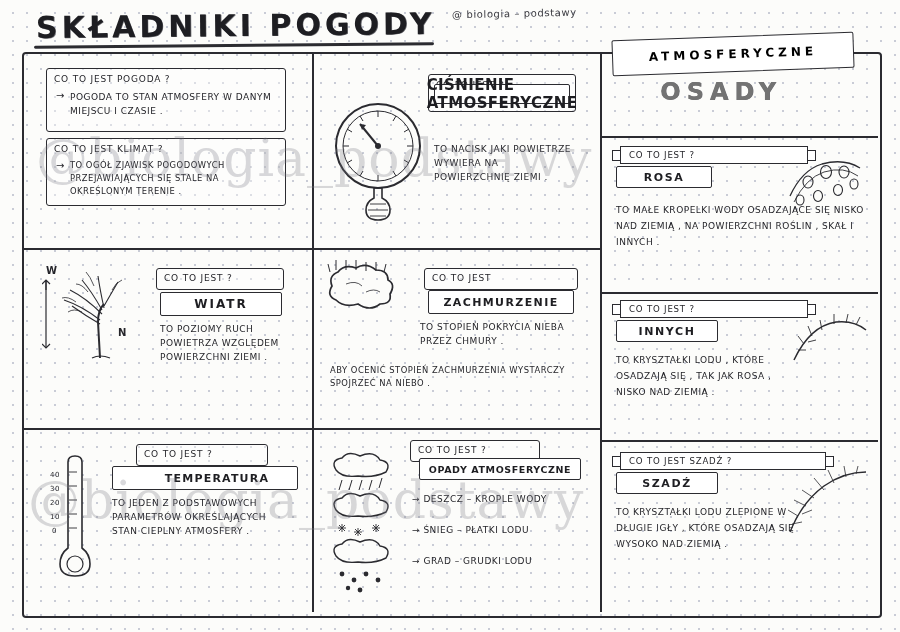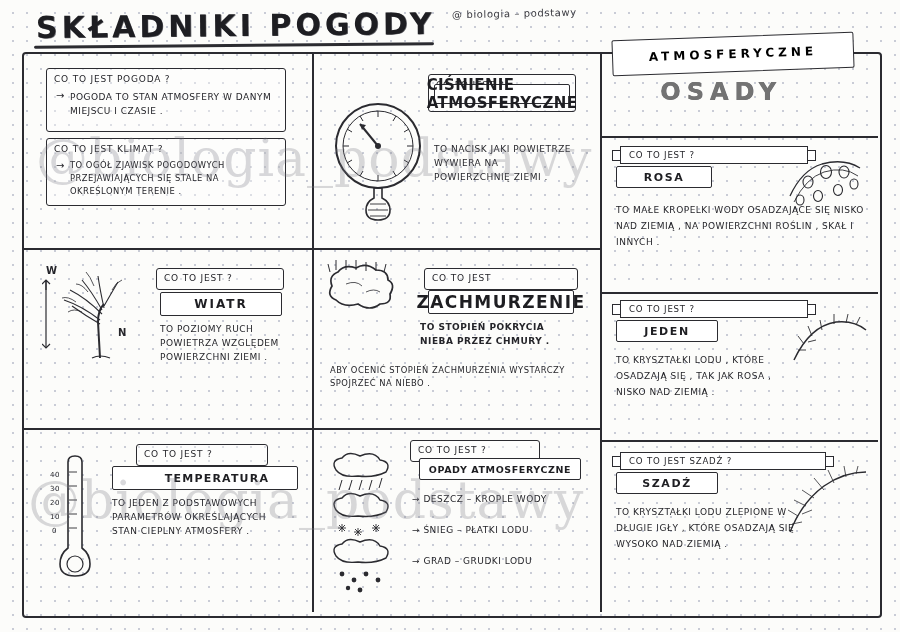--- a/index.html
+++ b/index.html
@@ -214,22 +214,22 @@
         <line x1="6" y1="6" x2="8" y2="14"></line>
       <line x1="64" y1="6" x2="62" y2="14"></line>
     </g>
     <path d="M10 28 Q6 18 16 14 Q22 6 34 10 Q44 4 54 12 Q66 12 66 22 Q74 26 68 36 Q70 46 58 46 Q48 54 36 46 Q22 50 14 42 Q4 38 10 28 Z" fill="none" stroke="#2b2b30" stroke-width="1.7"></path>
     <path d="M24 26 Q34 22 40 28" fill="none" stroke="#2b2b30" stroke-width="0.8"></path>
     <path d="M44 34 Q52 30 58 34" fill="none" stroke="#2b2b30" stroke-width="0.8"></path>
   </svg>
 </div>
 <div class="box" style="left:424px;top:268px;width:152px;height:20px;"></div>
 <div class="q hand" style="left:432px;top:273px;text-align:center;">CO TO JEST</div>
-<div class="label-box" style="left:428px;top:290px;width:144px;height:22px;font-size:17px;letter-spacing:1.4px;">ZACHMURZENIE</div>
-<div class="txt hand" style="left:420px;top:320px;width:160px;font-weight:bold;">TO STOPIEŃ POKRYCIA NIEBA PRZEZ CHMURY .</div>
+<div class="label-box" style="left:428px;top:290px;width:144px;height:22px;font-size:11px;letter-spacing:1.4px;">ZACHMURZENIE</div>
+<div class="txt hand" style="left:420px;top:320px;width:160px;">TO STOPIEŃ POKRYCIA NIEBA PRZEZ CHMURY .</div>
 <div class="txt hand small" style="left:330px;top:364px;width:250px;">ABY OCENIĆ STOPIEŃ ZACHMURZENIA WYSTARCZY SPOJRZEĆ NA NIEBO .</div>
 
 <div class="drawing" style="left:56px;top:452px;">
   <svg width="40" height="130" viewBox="0 0 40 130">
     <path d="M12 10 Q12 4 19 4 Q26 4 26 10 L26 96 Q34 102 34 112 Q34 124 19 124 Q4 124 4 112 Q4 102 12 96 Z" fill="none" stroke="#2b2b30" stroke-width="1.6"></path>
     <circle cx="19" cy="112" r="8" fill="none" stroke="#2b2b30" stroke-width="1.2"></circle>
     <g stroke="#2b2b30" stroke-width="0.9">
       <line x1="13" y1="20" x2="21" y2="20"></line>
         <line x1="13" y1="34" x2="21" y2="34"></line>
       <line x1="13" y1="48" x2="21" y2="48"></line>
@@ -323,21 +323,21 @@
       <ellipse cx="30" cy="44" rx="4.5" ry="5.5"></ellipse>
       <ellipse cx="50" cy="38" rx="4.5" ry="5.5"></ellipse>
       <ellipse cx="66" cy="32" rx="4" ry="5"></ellipse>
       <ellipse cx="12" cy="48" rx="4" ry="5"></ellipse>
     </g>
   </svg>
 </div>
 <div class="txt hand" style="left:616px;top:202px;width:250px;line-height:16px;">TO MAŁE KROPELKI WODY OSADZAJĄCE SIĘ NISKO NAD ZIEMIĄ , NA POWIERZCHNI ROŚLIN , SKAŁ I INNYCH .</div>
 
 <div class="ribbon hand" style="left:620px;top:300px;width:178px;">CO TO JEST ?</div>
-<div class="label-box" style="left:616px;top:320px;width:100px;height:20px;font-size:11px;letter-spacing:1.6px;">JEDEN</div>
+<div class="label-box" style="left:616px;top:320px;width:100px;height:20px;font-size:11px;letter-spacing:1.6px;">INNYCH</div>
 <div class="drawing" style="left:792px;top:312px;">
   <svg width="76" height="60" viewBox="0 0 76 60">
     <path d="M2 48 Q18 14 44 10 Q62 8 74 18" fill="none" stroke="#2b2b30" stroke-width="1.5"></path>
     <g stroke="#2b2b30" stroke-width="0.9">
       <line x1="12" y1="32" x2="6" y2="24"></line>
         <line x1="20" y1="24" x2="16" y2="14"></line>
       <line x1="30" y1="18" x2="28" y2="8"></line>
         <line x1="42" y1="12" x2="42" y2="2"></line>
       <line x1="54" y1="11" x2="56" y2="2"></line>
         <line x1="64" y1="13" x2="68" y2="5"></line>

